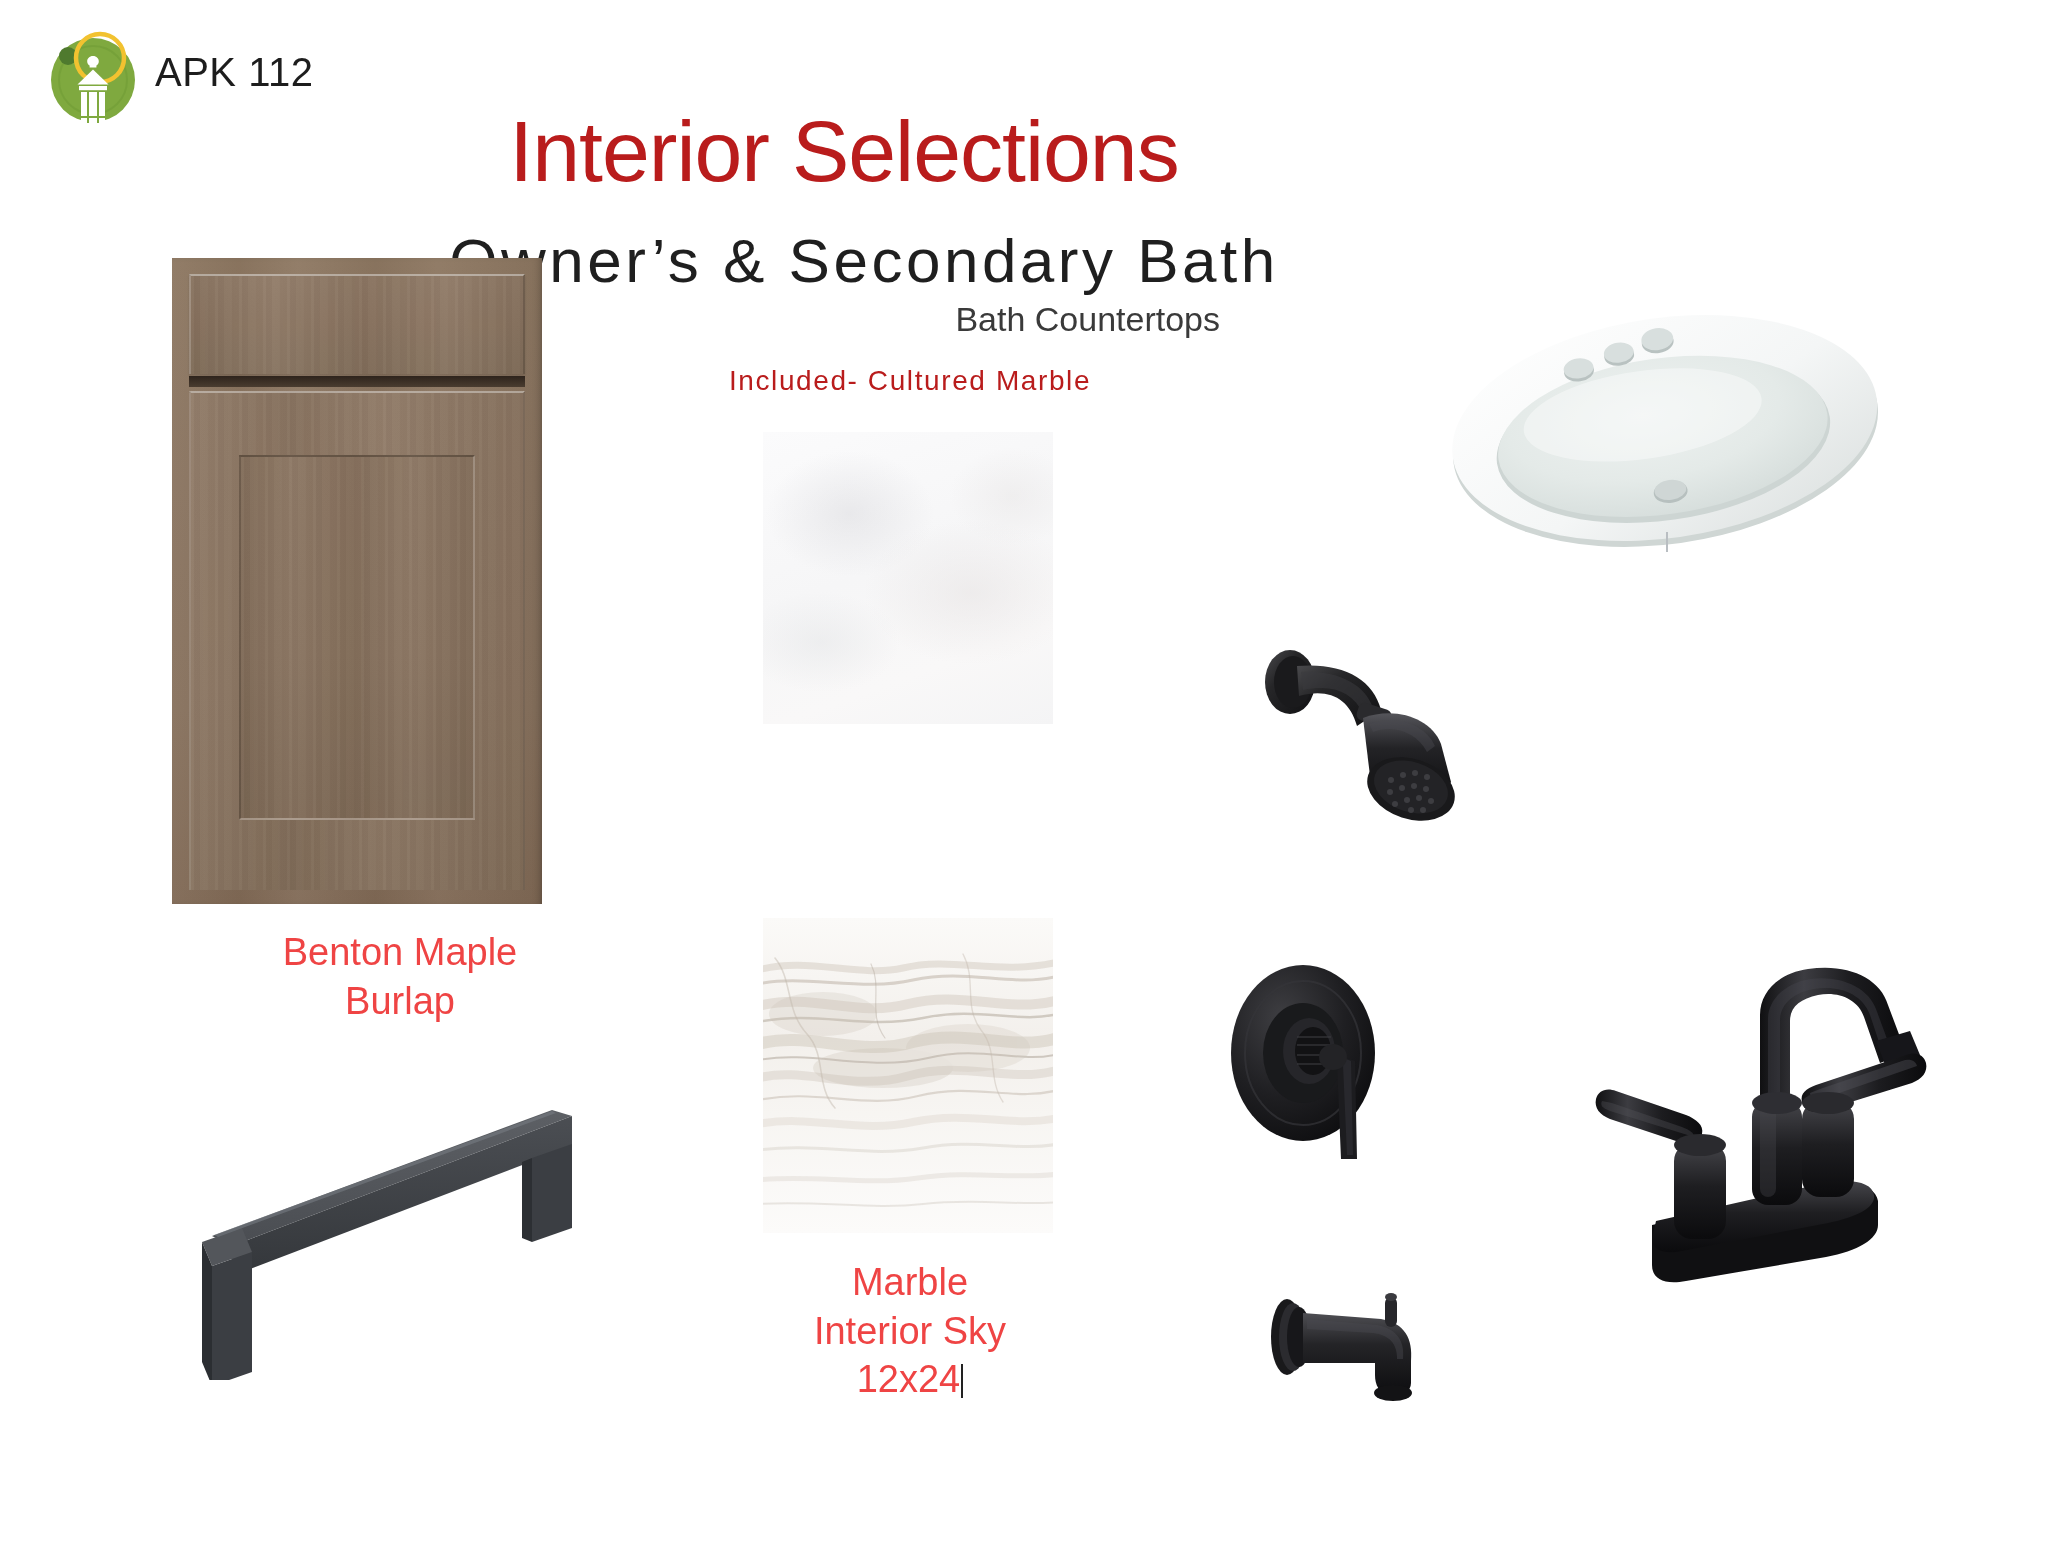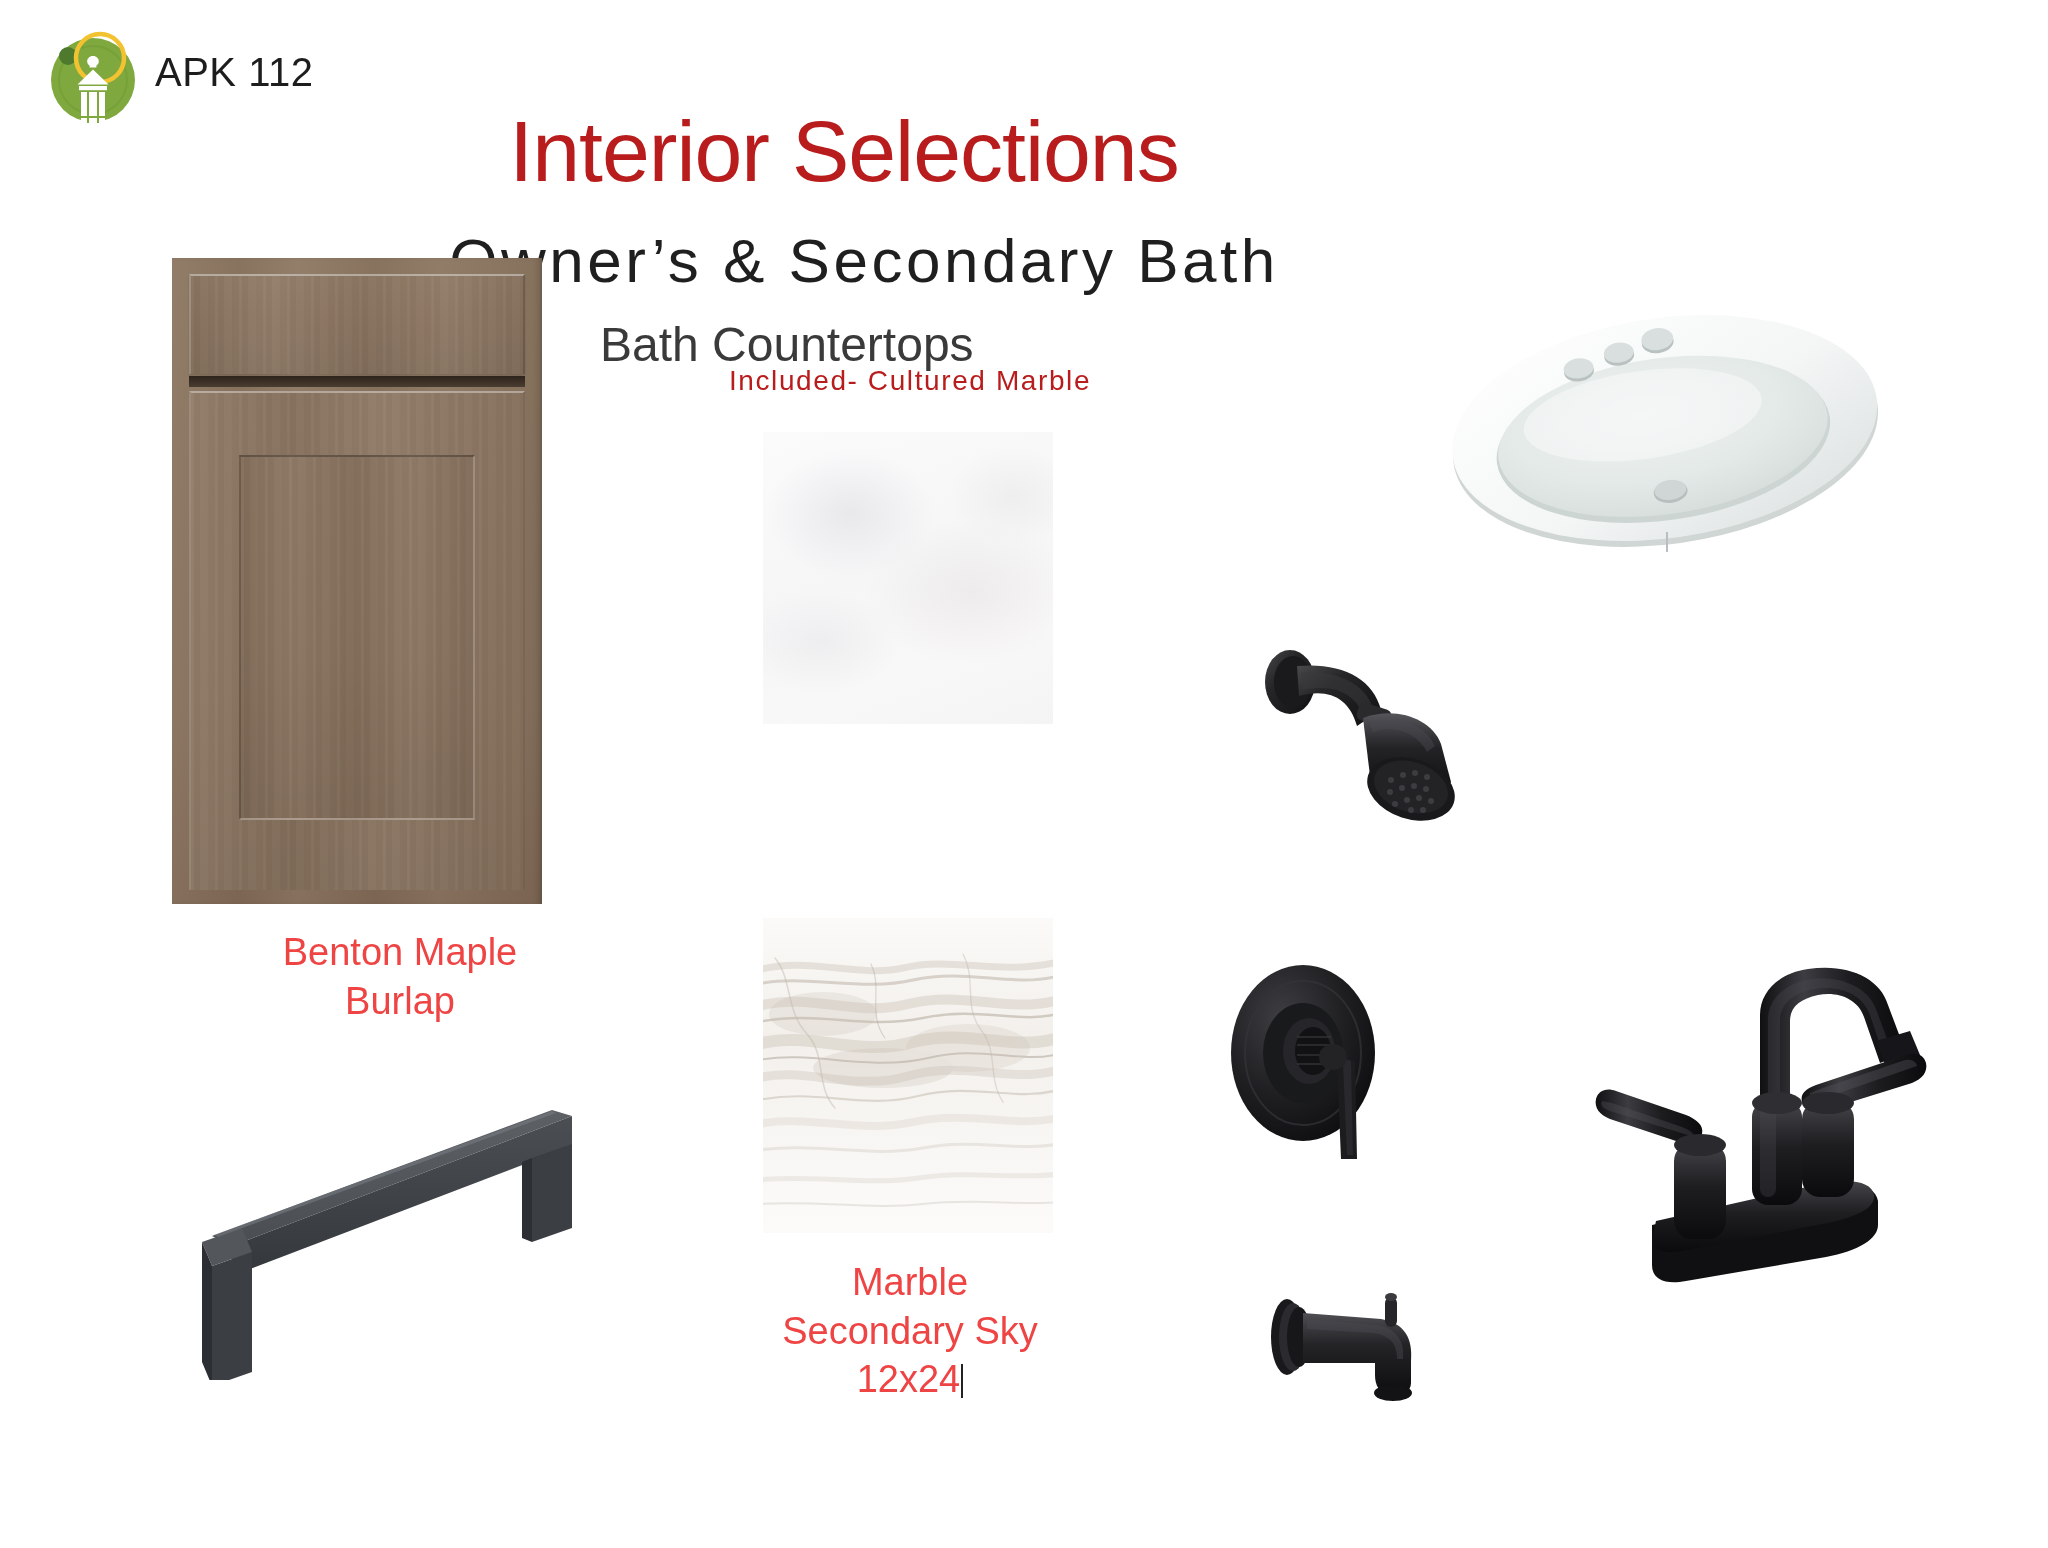--- a/index.html
+++ b/index.html
@@ -30,22 +30,22 @@
   }
   .title-inner{display:inline-block;transform:translateX(-180px);}
   .subtitle{
     position:absolute;left:0;top:228px;width:2048px;text-align:center;
     font-size:62px;line-height:1.05;font-weight:400;color:#1f1f1f;
     letter-spacing:3.5px;
   }
   .subtitle-inner{display:inline-block;transform:translateX(-160px);}
 
   .section-head{
-    position:absolute;left:600px;top:318px;width:620px;text-align:left;
-    font-size:48px;color:#3a3a3a;line-height:1.12;
+    position:absolute;left:600px;top:300px;width:620px;text-align:right;
+    font-size:34px;color:#3a3a3a;line-height:1.12;
   }
   .section-sub{
     position:absolute;left:600px;top:365px;width:620px;text-align:center;
     font-size:28px;color:#b91c1c;letter-spacing:1.6px;
   }
 
   
   .caption{
     position:absolute;text-align:center;color:#ef4444;
     font-size:38px;line-height:1.28;white-space:pre-line;
@@ -218,21 +218,21 @@
         <path d="M200 36 C214 62 200 88 218 112 C236 134 224 160 240 184" stroke="#b6ab9d" stroke-width="1.4" opacity=".4"></path>
         <path d="M108 46 C120 70 104 96 122 120" stroke="#a2968a" stroke-width="1.2" opacity=".4"></path>
       </g>
       <g opacity=".25">
         <ellipse cx="60" cy="96" rx="54" ry="22" fill="#c9bfb2"></ellipse>
         <ellipse cx="205" cy="130" rx="62" ry="24" fill="#cdc3b6"></ellipse>
         <ellipse cx="120" cy="150" rx="70" ry="20" fill="#c5bbae"></ellipse>
       </g>
     </svg>
   </div>
-  <div class="caption" id="tile-caption"><span>Marble</span><br><span>Secondary Sky</span><br><span>12x24</span><span class="caret"></span></div>
+  <div class="caption" id="tile-caption"><span>Marble</span><br><span>Interior Sky</span><br><span>12x24</span><span class="caret"></span></div>
 
   <div class="fig" id="sink-figure">
     <svg viewBox="0 0 470 260" aria-hidden="true">
       <defs>
         <linearGradient id="sinkRim" x1="0" y1="0" x2="1" y2="1">
           <stop offset="0%" stop-color="#ffffff"></stop>
           <stop offset="55%" stop-color="#f4f6f6"></stop>
           <stop offset="100%" stop-color="#d9dedd"></stop>
         </linearGradient>
         <radialGradient id="sinkBowl" cx="45%" cy="35%" r="75%">

